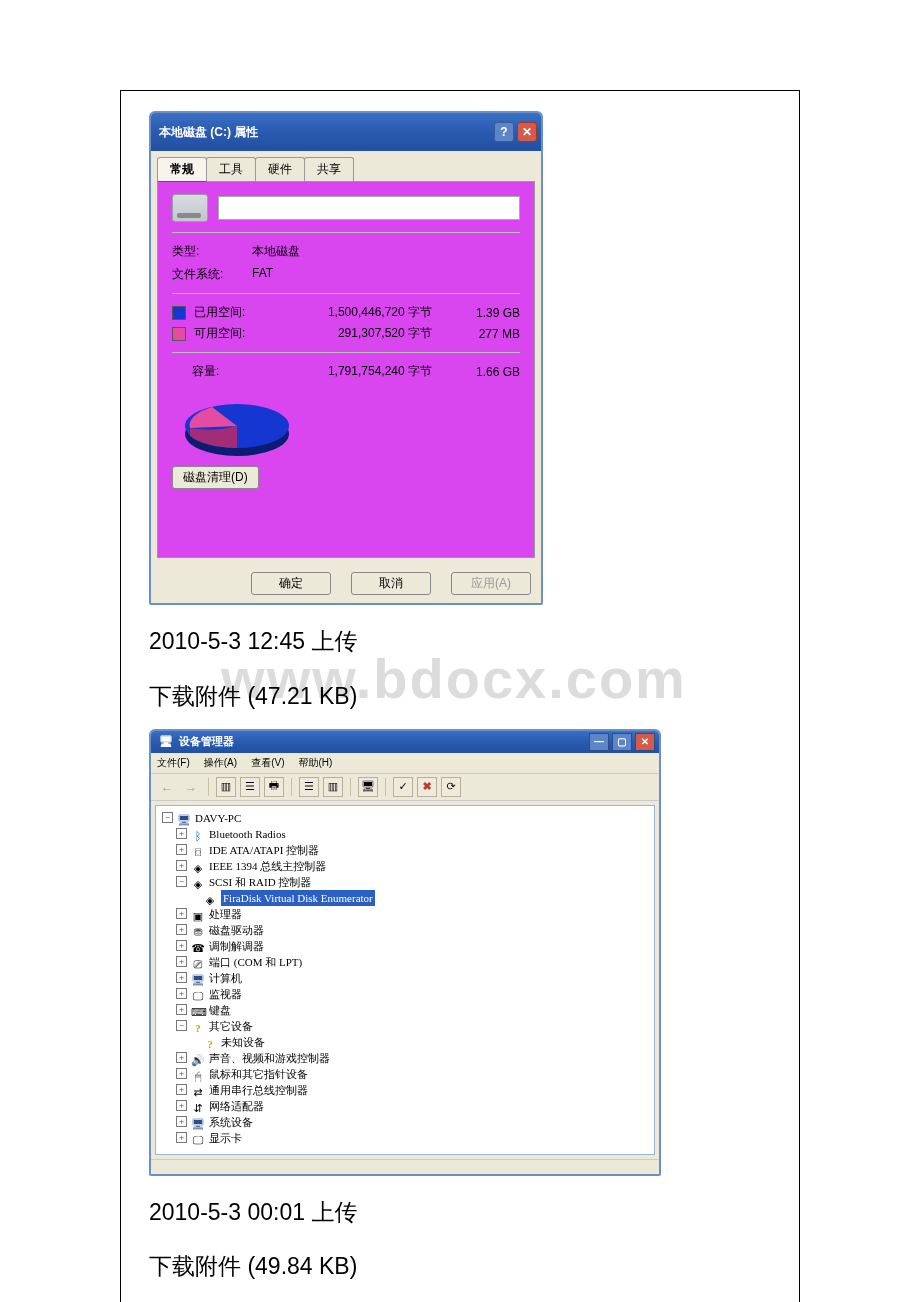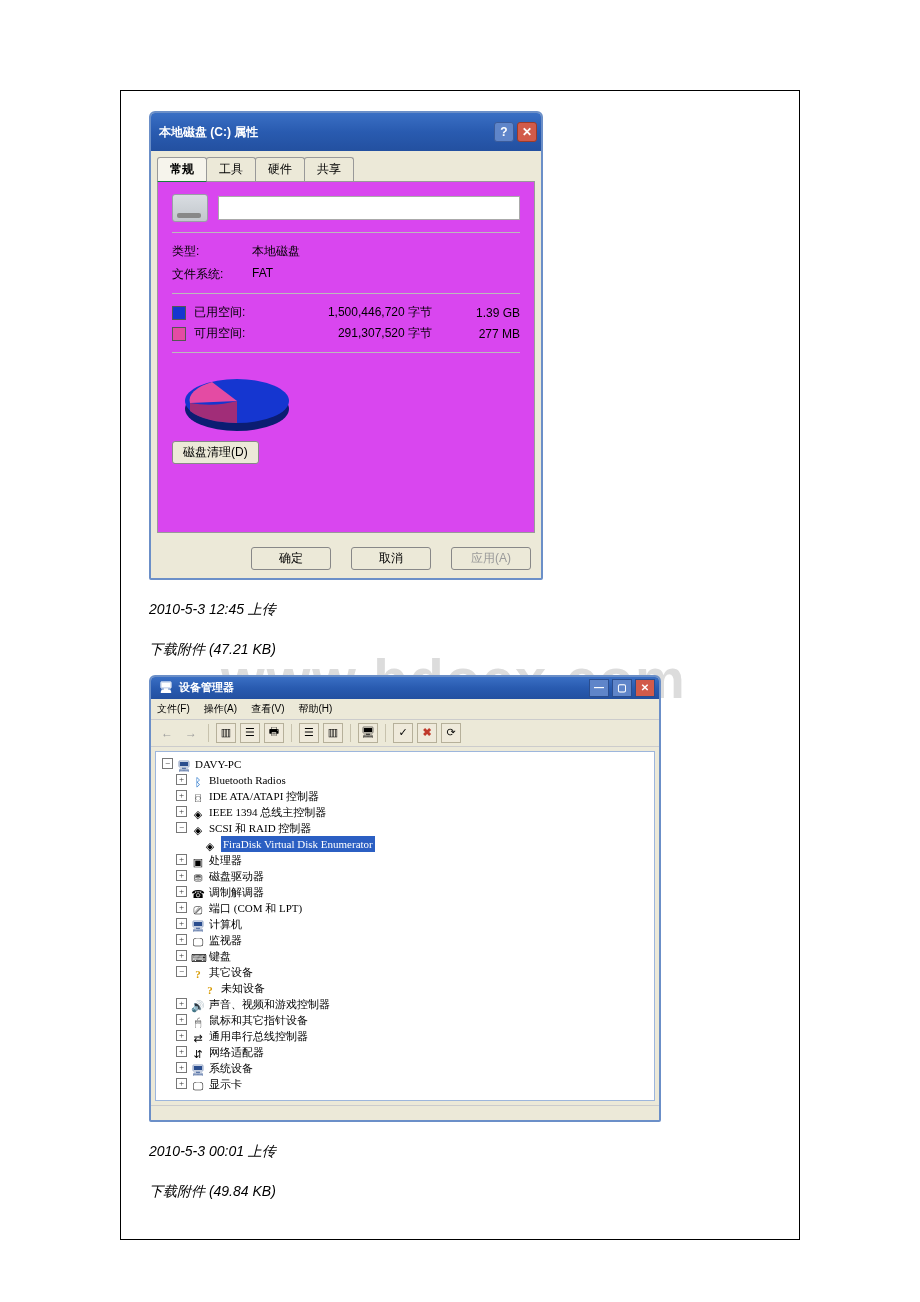--- a/index.html
+++ b/index.html
@@ -107,21 +107,21 @@
     font-size:12px;
   }
   .win-btn.disabled{ color:#9a9a9a; }
   .dlg-buttons{ display:flex; justify-content:flex-end; gap:20px; padding:8px 10px;}
   
   .pie {
     width:130px; height:80px; display:inline-block; position:relative;
   }
   .pie svg{ width:100%; height:100%;}
   
-  .article-text{ font-size:14px; margin:18px 0 6px 10px; line-height:1.6;font-style:italic;}
+  .article-text{ font-size:23px; margin:18px 0 6px 10px; line-height:1.6;}
   
   .watermark{
     position:absolute;
     left:0; right:12px;
     top:555px;
     text-align:center;
     font-size:56px;
     letter-spacing:2px;
     font-weight:bold;
     color:#dcdcdc;
@@ -228,20 +228,26 @@
         <span class="usage-bytes">1,500,446,720 字节</span>
         <span class="usage-size">1.39 GB</span>
       </div>
       <div class="usage-row">
         <span class="sw pink"></span>
         <span class="usage-label">可用空间:</span>
         <span class="usage-bytes">291,307,520 字节</span>
         <span class="usage-size">277 MB</span>
       </div>
       <div class="hr"></div>
+      <div class="usage-row">
+        <span style="width:20px;"></span>
+        <span class="usage-label">容量:</span>
+        <span class="usage-bytes">1,791,754,240 字节</span>
+        <span class="usage-size">1.66 GB</span>
+      </div>
       <div class="piewrap">
         <span class="pie">
           <svg viewBox="0 0 130 80">
             <ellipse cx="65" cy="46" rx="52" ry="22" fill="#0b1d72"></ellipse>
             <ellipse cx="65" cy="38" rx="52" ry="22" fill="#1536d0"></ellipse>
             <path d="M65 38 L65 60 A52 22 0 0 1 18 48 L18 40 A52 22 0 0 0 65 38 Z" fill="#a12d78"></path>
             <path d="M65 38 L18 40 A52 22 0 0 1 40 19 Z" fill="#e44ba3"></path>
           </svg>
         </span>
         <div class="pie-caption">驱动器 C</div>

